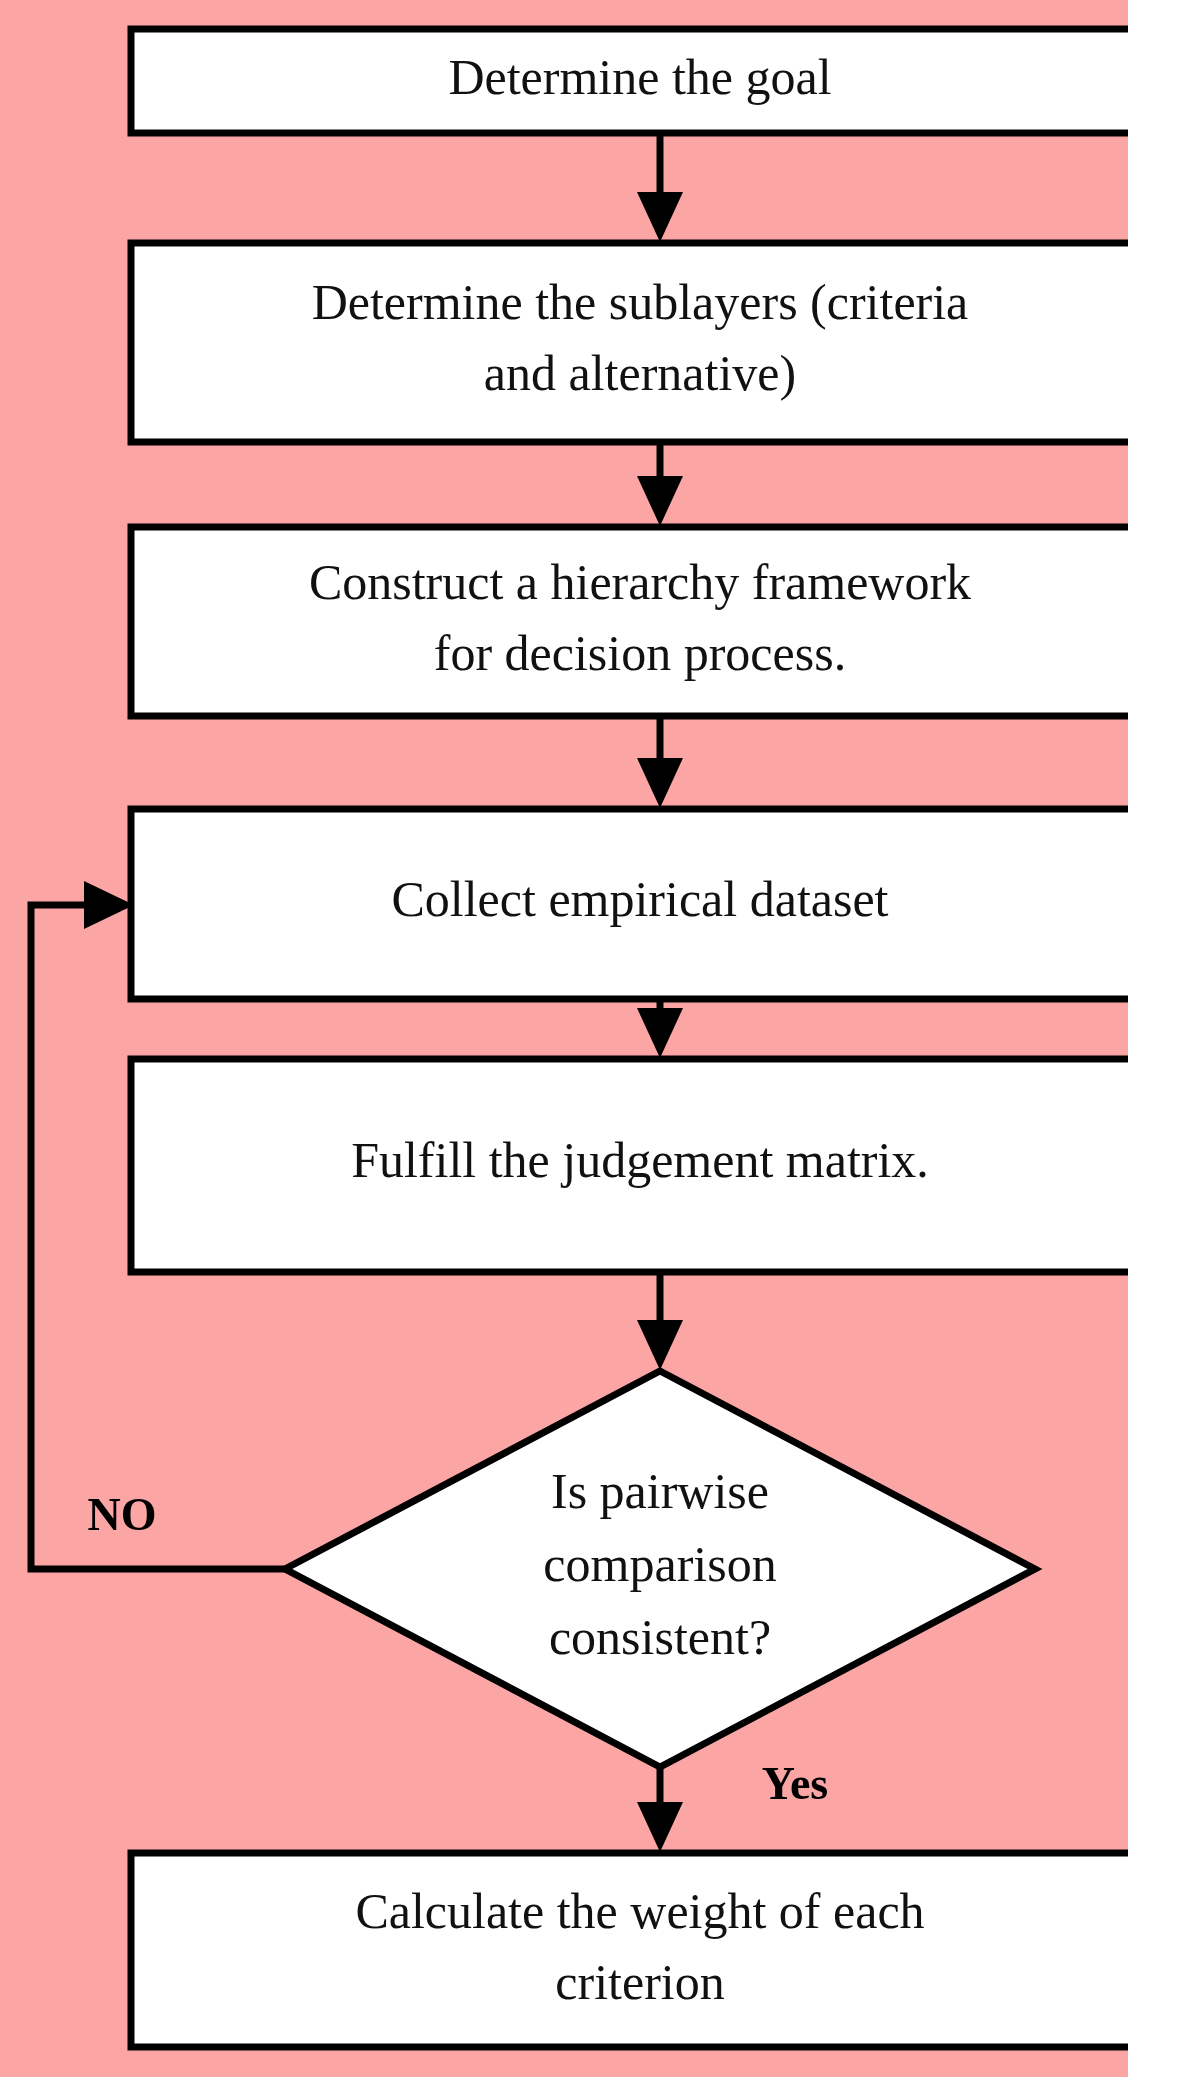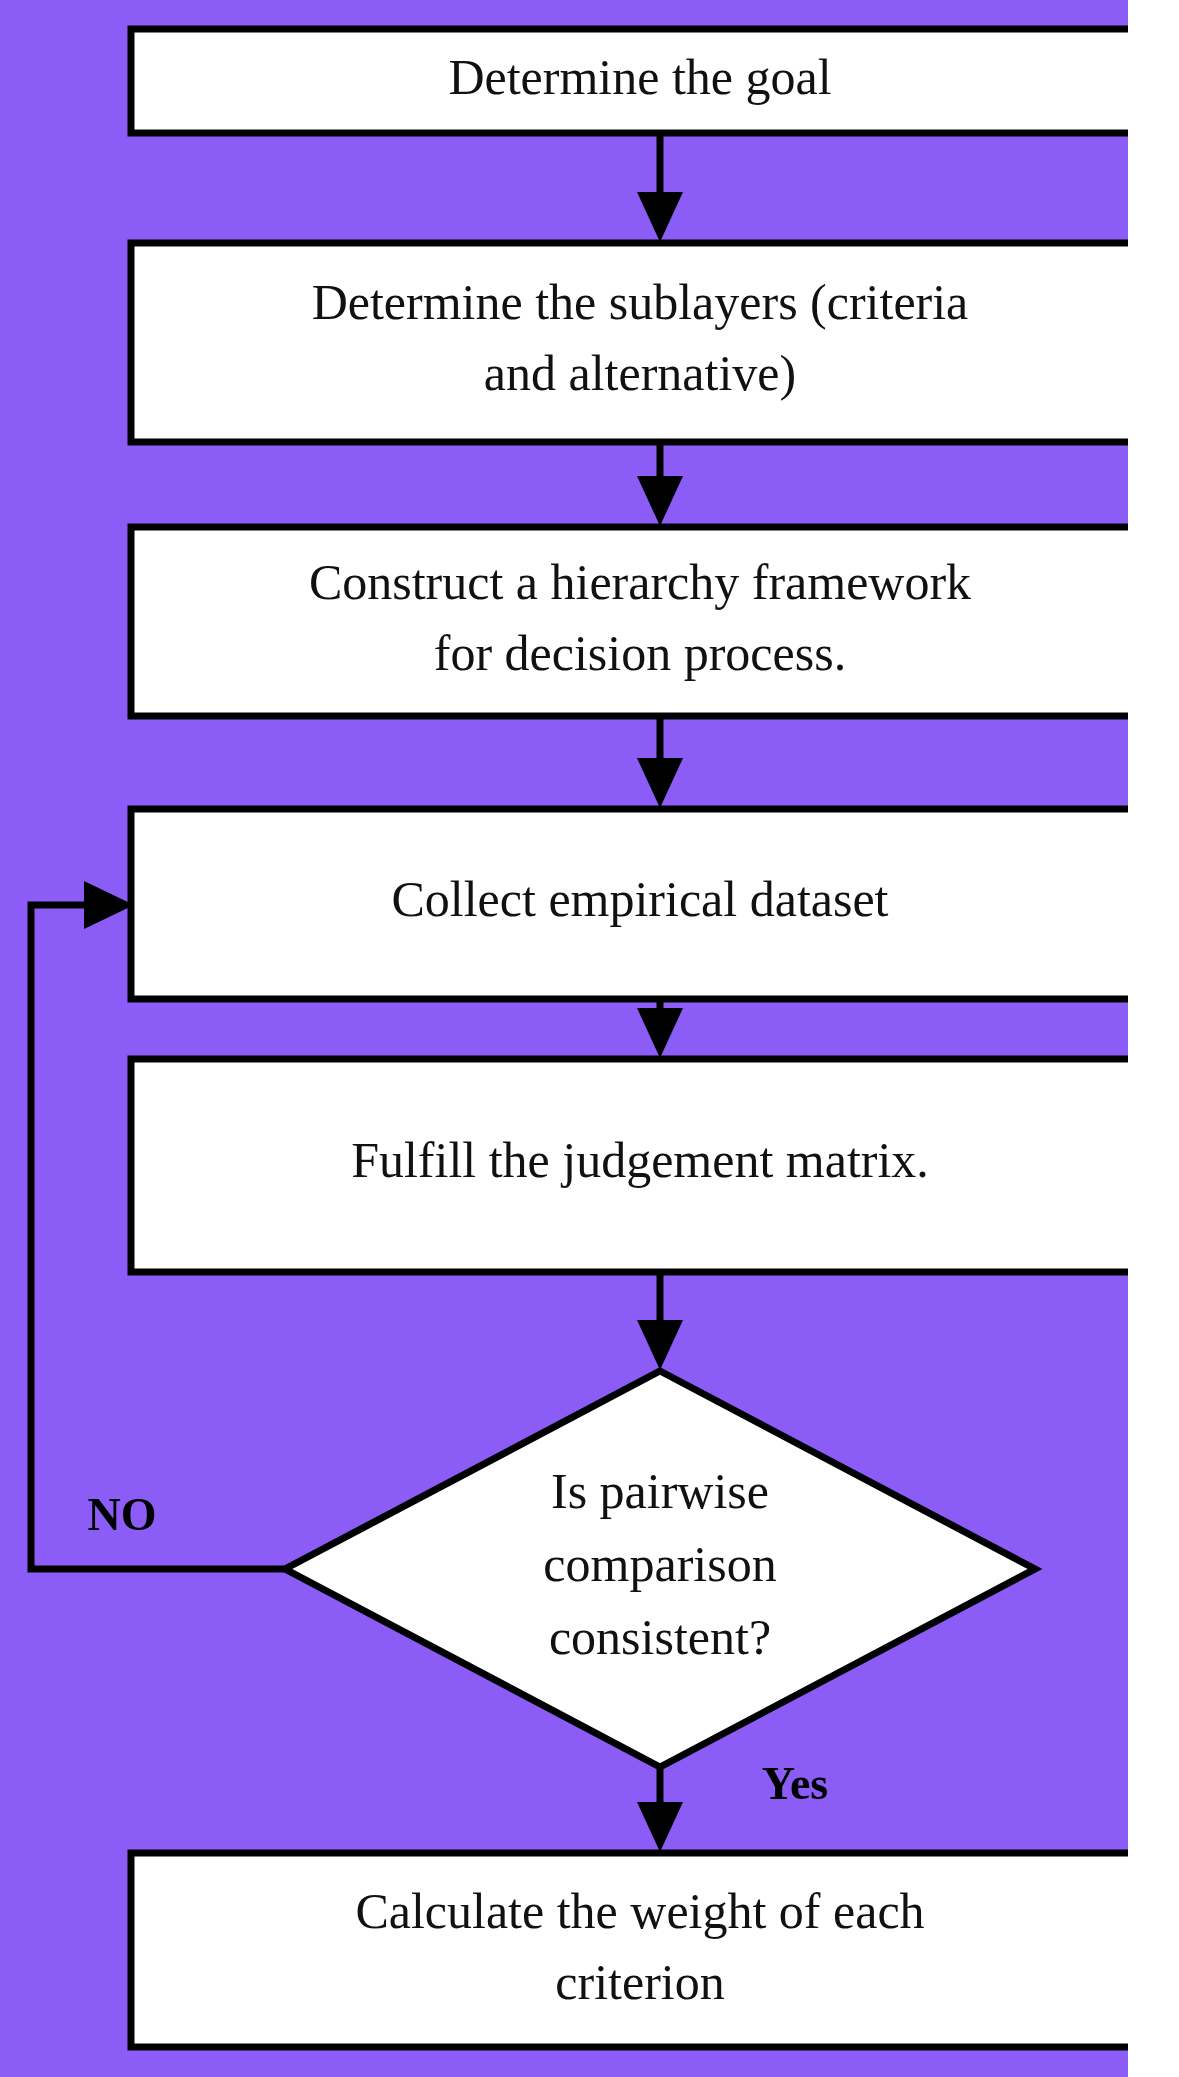--- a/index.html
+++ b/index.html
@@ -4,21 +4,21 @@
 <style>
   html, body {
     margin: 0;
     padding: 0;
     background: #ffffff;
   }
   #page {
     position: relative;
     width: 1128px;
     height: 2077px;
-    background: #8b5cf6;
+    background: #fca5a5;
     overflow: hidden;
     font-family: "Liberation Serif", "DejaVu Serif", serif;
   }
   svg.flow {
     position: absolute;
     top: 0;
     left: 0;
     width: 1179px;
     height: 2077px;
     display: block;

